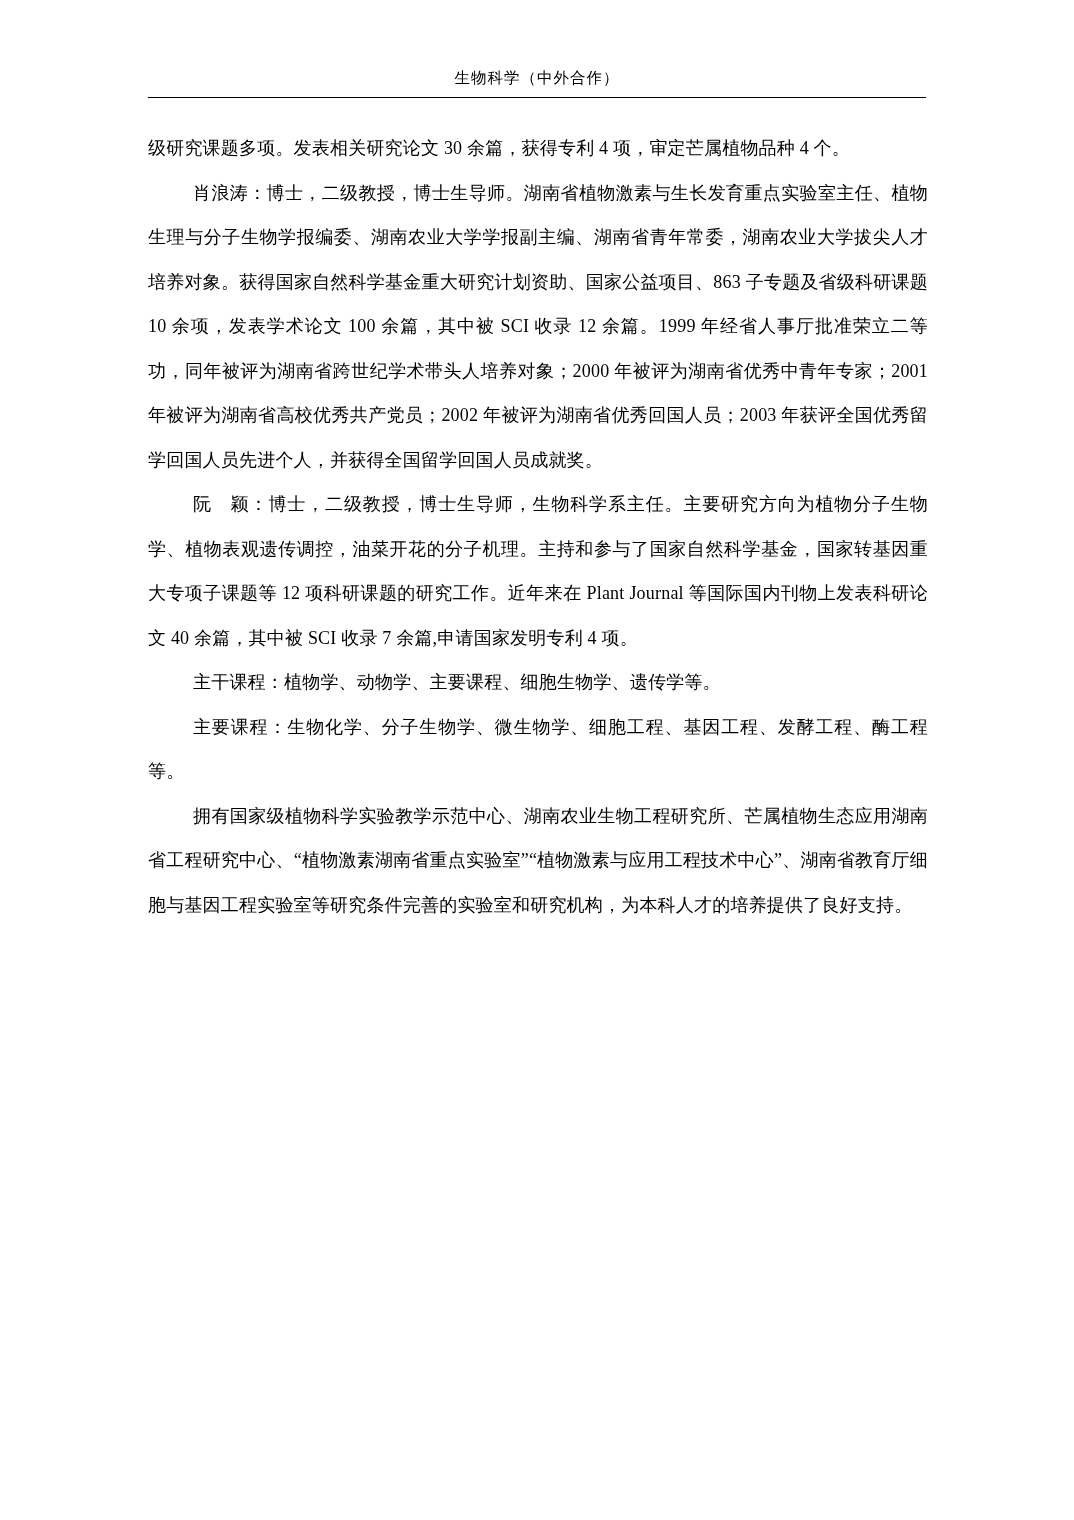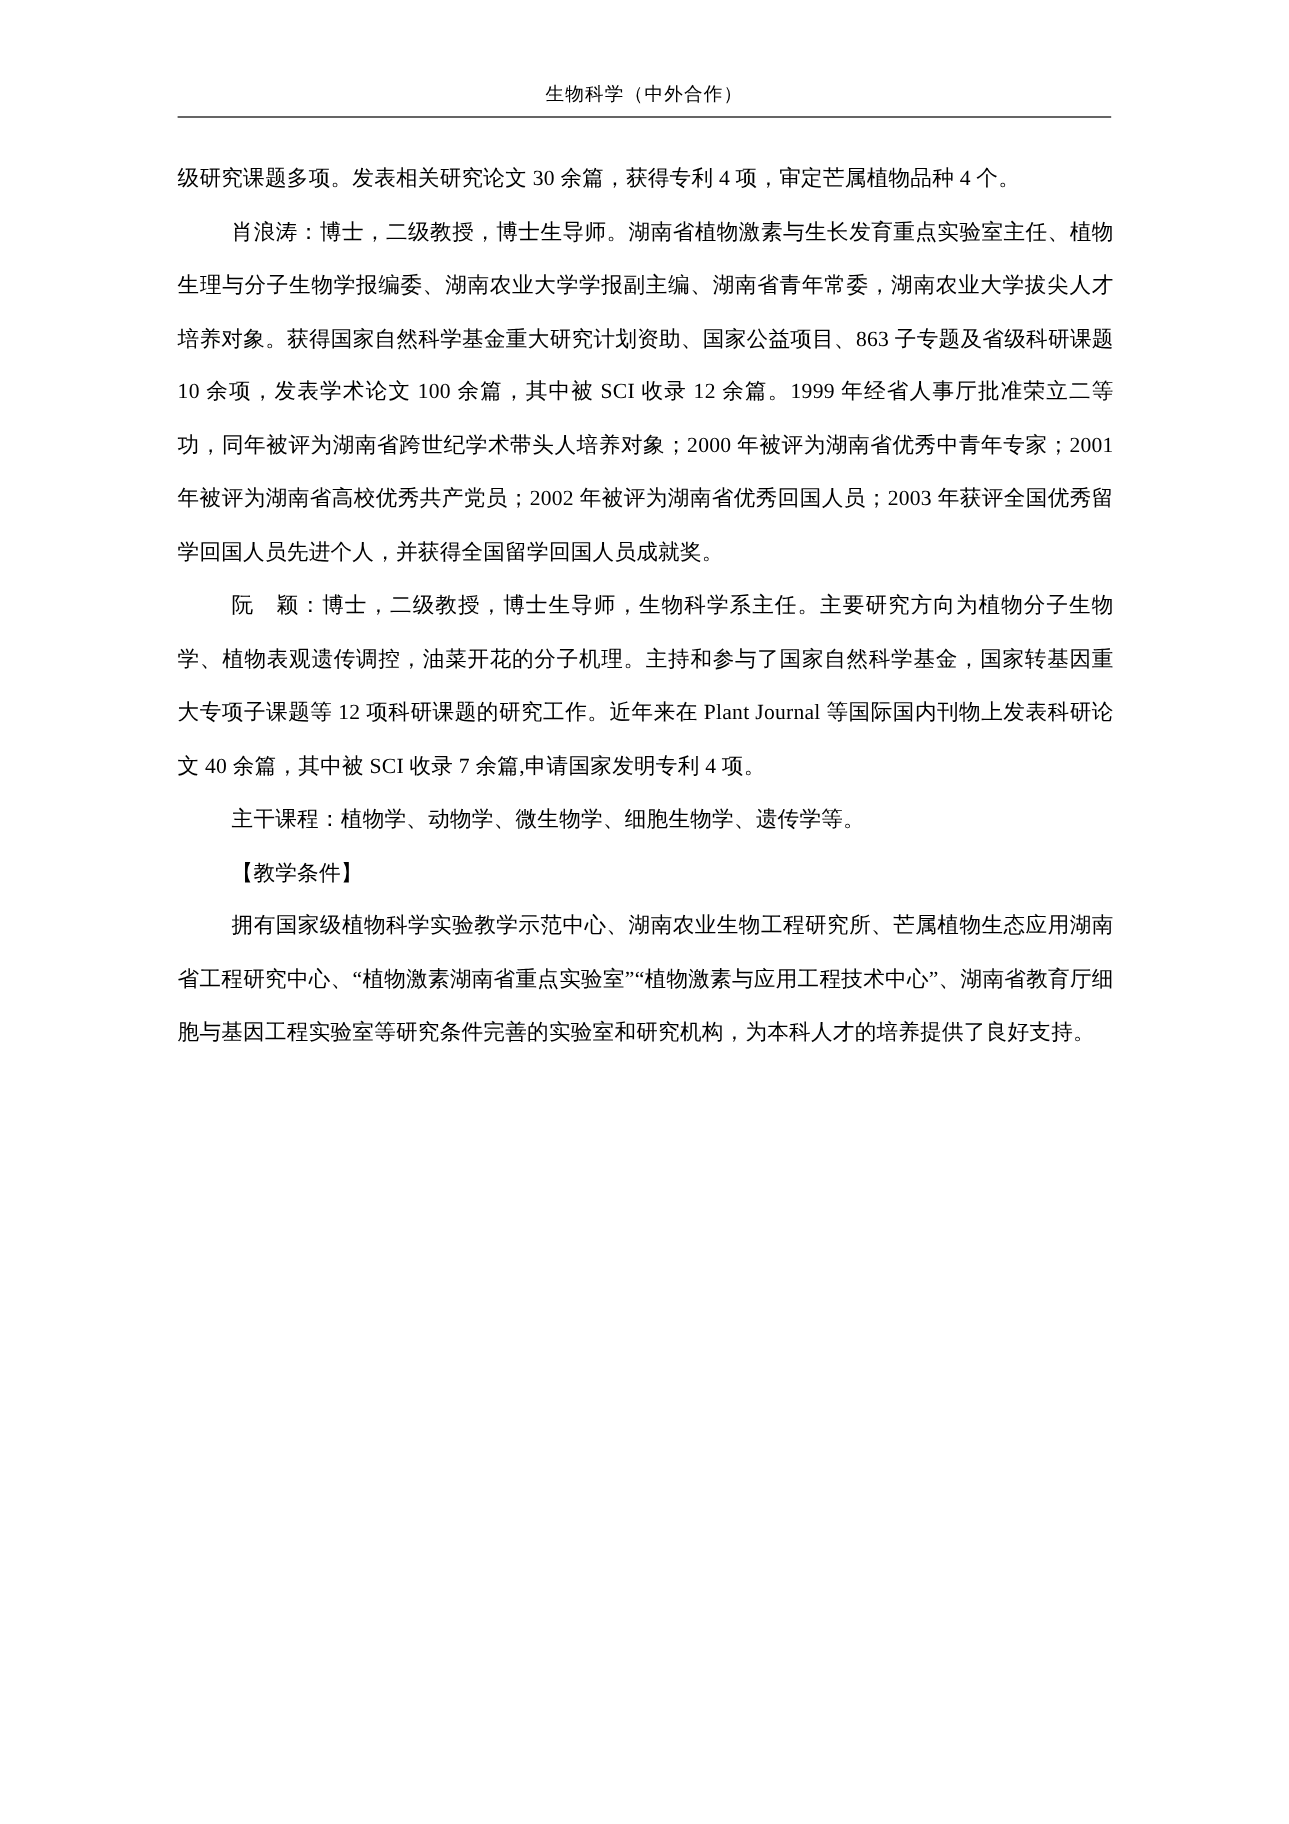--- a/index.html
+++ b/index.html
@@ -65,18 +65,18 @@
 
 <div class="page">
 
   <div class="header">生物科学（中外合作）</div>
   <div class="header-rule"></div>
 
   <div class="content">
     <p class="noindent">级研究课题多项。发表相关研究论文 30 余篇，获得专利 4 项，审定芒属植物品种 4 个。</p>
     <p class="indent">肖浪涛：博士，二级教授，博士生导师。湖南省植物激素与生长发育重点实验室主任、植物生理与分子生物学报编委、湖南农业大学学报副主编、湖南省青年常委，湖南农业大学拔尖人才培养对象。获得国家自然科学基金重大研究计划资助、国家公益项目、863 子专题及省级科研课题 10 余项，发表学术论文 100 余篇，其中被 SCI 收录 12 余篇。1999 年经省人事厅批准荣立二等功，同年被评为湖南省跨世纪学术带头人培养对象；2000 年被评为湖南省优秀中青年专家；2001 年被评为湖南省高校优秀共产党员；2002 年被评为湖南省优秀回国人员；2003 年获评全国优秀留学回国人员先进个人，并获得全国留学回国人员成就奖。</p>
     <p class="indent">阮　颖：博士，二级教授，博士生导师，生物科学系主任。主要研究方向为植物分子生物学、植物表观遗传调控，油菜开花的分子机理。主持和参与了国家自然科学基金，国家转基因重大专项子课题等 12 项科研课题的研究工作。近年来在 Plant Journal 等国际国内刊物上发表科研论文 40 余篇，其中被 SCI 收录 7 余篇,申请国家发明专利 4 项。</p>
-    <p class="indent">主干课程：植物学、动物学、微生物学、细胞生物学、遗传学等。</p>
-    <p class="indent">【教学条件】</p>
+    <p class="indent">主干课程：植物学、动物学、主要课程、细胞生物学、遗传学等。</p>
+    <p class="indent">主要课程：生物化学、分子生物学、微生物学、细胞工程、基因工程、发酵工程、酶工程等。</p>
     <p class="indent">拥有国家级植物科学实验教学示范中心、湖南农业生物工程研究所、芒属植物生态应用湖南省工程研究中心、“植物激素湖南省重点实验室”“植物激素与应用工程技术中心”、湖南省教育厅细胞与基因工程实验室等研究条件完善的实验室和研究机构，为本科人才的培养提供了良好支持。</p>
   </div>
 
 </div>
 
 </body></html>

